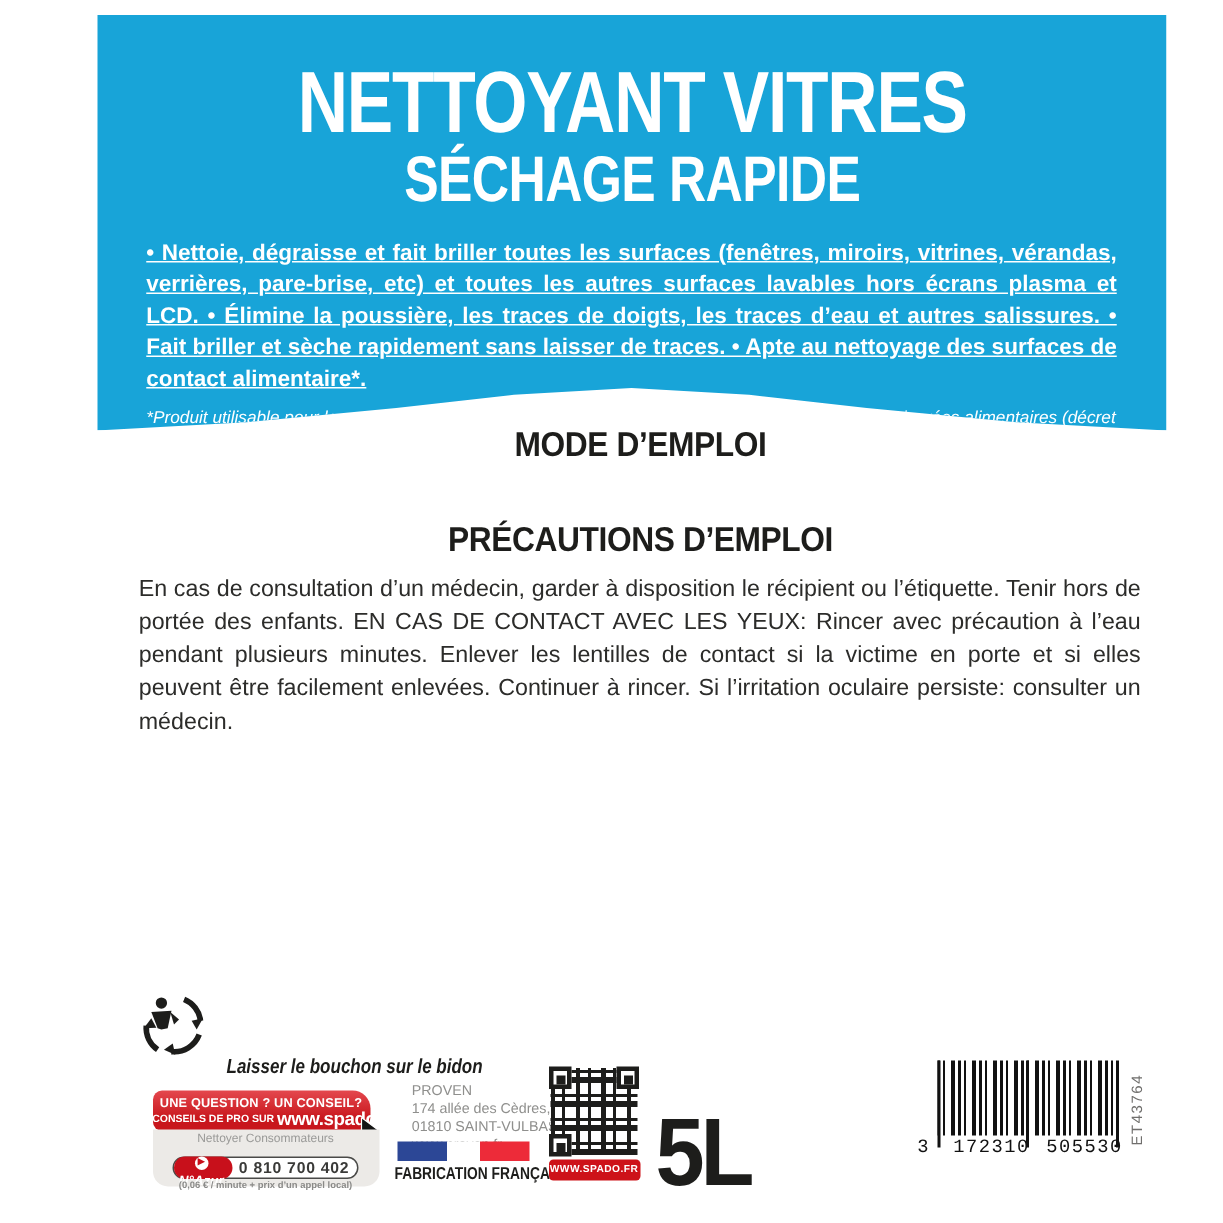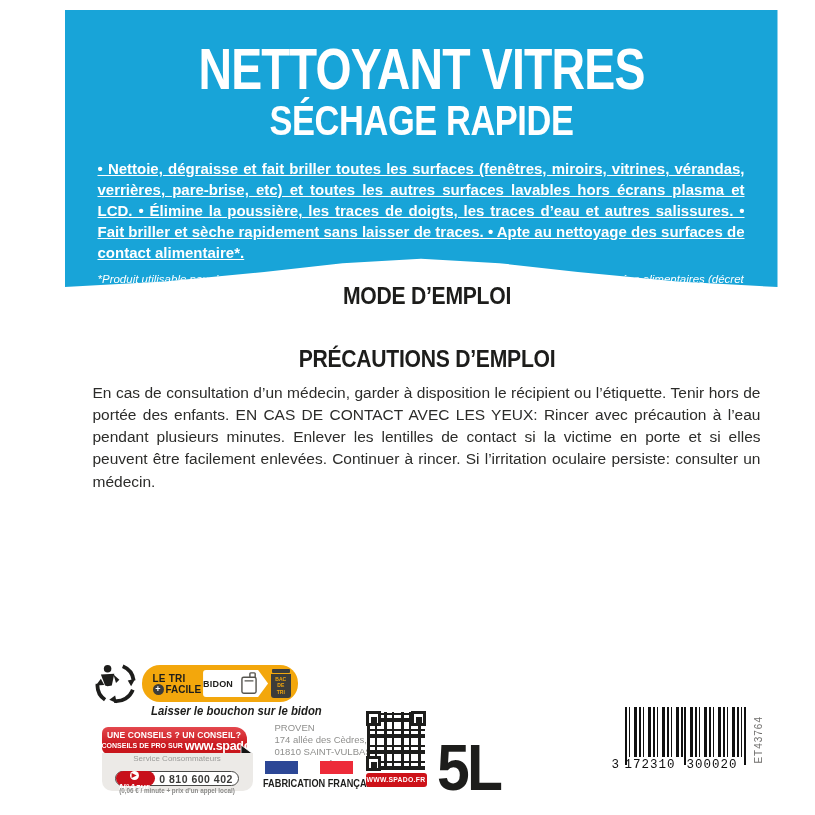--- a/index.html
+++ b/index.html
@@ -137,21 +137,21 @@
   
   .barcode { position:absolute; left:597px; top:707px; width:137px; }
   .bars {
     margin-left:13px; width:121px; height:50px;
     background:repeating-linear-gradient(90deg,#111 0 2px,#fff 2px 4px,#111 4px 5px,#fff 5px 9px,#111 9px 12px,#fff 12px 14px);
   }
   .guard { position:absolute; top:0; width:2px; height:58px; background:#111; }
   .g1 { left:13px; } .g2 { left:72px; } .g3 { left:132px; }
   .bc-digits { display:flex; margin-top:1px; font-family:"Liberation Mono", monospace; font-size:12.5px; color:#111; }
   .bc-digits .d0 { width:13px; }
-  .bc-digits .dg { flex:1; text-align:left; letter-spacing:1px; }
+  .bc-digits .dg { flex:1; text-align:right; letter-spacing:1px; }
   .refcode {
     position:absolute; left:738px; top:716px; font-size:10px; color:#706f6d; letter-spacing:1px;
     writing-mode:vertical-rl; transform:rotate(180deg);
   }
 </style>
 </head>
 <body>
 
 <div class="canvas">
 
@@ -174,63 +174,38 @@
     <path d="M14,30 L46,28 L40,56 L30,58 L24,56 Z" fill="#1d1d1b"></path>
     <path d="M44,30 L58,42 L50,50 Z" fill="#1d1d1b"></path>
     <path d="M66,10 A42,42 0 0 1 92,44" stroke="#1d1d1b" stroke-width="9" fill="none"></path>
     <path d="M96,40 L86,58 L78,44 Z" fill="#1d1d1b"></path>
     <path d="M90,66 A42,42 0 0 1 46,93" stroke="#1d1d1b" stroke-width="9" fill="none"></path>
     <path d="M52,98 L34,90 L48,80 Z" fill="#1d1d1b"></path>
     <path d="M24,90 A42,42 0 0 1 6,52" stroke="#1d1d1b" stroke-width="9" fill="none"></path>
     <path d="M2,56 L14,40 L22,55 Z" fill="#1d1d1b"></path>
   </svg>
 
-  <div class="infotri">
-    <div class="tri-left">
-      <div class="tri-l1">LE TRI</div>
-      <div class="tri-l2">
-        <span class="plus">+</span>
-        <span>FACILE</span>
-      </div>
-    </div>
-    <div class="tri-white">
-      <span class="pack-name">BIDON</span>
-      <svg width="18" height="23" viewBox="0 0 20 26">
-        <rect x="2" y="6" width="16" height="18" rx="2" fill="#fff" stroke="#55544f" stroke-width="1.6"></rect>
-        <rect x="11" y="1" width="6" height="5" rx="1" fill="#fff" stroke="#55544f" stroke-width="1.6"></rect>
-        <path d="M5,10 h10" stroke="#55544f" stroke-width="1.4"></path>
-      </svg>
-    </div>
-    <div class="bin">
-      <div class="bin-lid"></div>
-      <div class="bin-body">
-        <div>BAC</div>
-        <div>DE</div>
-        <div>TRI</div>
-      </div>
-    </div>
-  </div>
   <div class="cap-note">Laisser le bouchon sur le bidon</div>
 
   <div class="qbanner">
-    <div class="q-line">UNE CONSEILS ? UN CONSEIL?</div>
+    <div class="q-line">UNE QUESTION ? UN CONSEIL?</div>
     <div class="a-line"><span>CONSEILS DE PRO SUR </span><span class="site">www.spado.fr</span></div>
     <svg class="cursor" viewBox="0 0 16 18">
       <path d="M1,0 L1,14 L5,11 L8,17.5 L11,16 L8,9.8 L13,9 Z" fill="#141414" stroke="#fff" stroke-width="0.8"></path>
     </svg>
   </div>
 
   <div class="svc">
-    <div class="svc-label">Service Consommateurs</div>
+    <div class="svc-label">Nettoyer Consommateurs</div>
     <div class="azur">
       <span class="azur-red">
         <span class="play">▶</span>
         <span>N°Azur</span>
       </span>
-      <span class="azur-num">0 810 600 402</span>
+      <span class="azur-num">0 810 700 402</span>
     </div>
     <div class="cost">(0,06 € / minute + prix d’un appel local)</div>
   </div>
 
   <div class="maker">
     <div>PROVEN</div>
     <div>174 allée des Cèdres,</div>
     <div>01810 SAINT-VULBAS</div>
     <div>www.proven.fr</div>
   </div>
@@ -251,18 +226,18 @@
   <div class="volume">5L</div>
 
   <div class="barcode">
     <div class="bars"></div>
     <div class="guard g1"></div>
       <div class="guard g2"></div>
       <div class="guard g3"></div>
     <div class="bc-digits">
       <span class="d0">3</span>
       <span class="dg">172310</span>
-      <span class="dg">300020</span>
+      <span class="dg">505530</span>
     </div>
   </div>
   <div class="refcode">ET43764</div>
 
 </div>
 
 </body></html>

